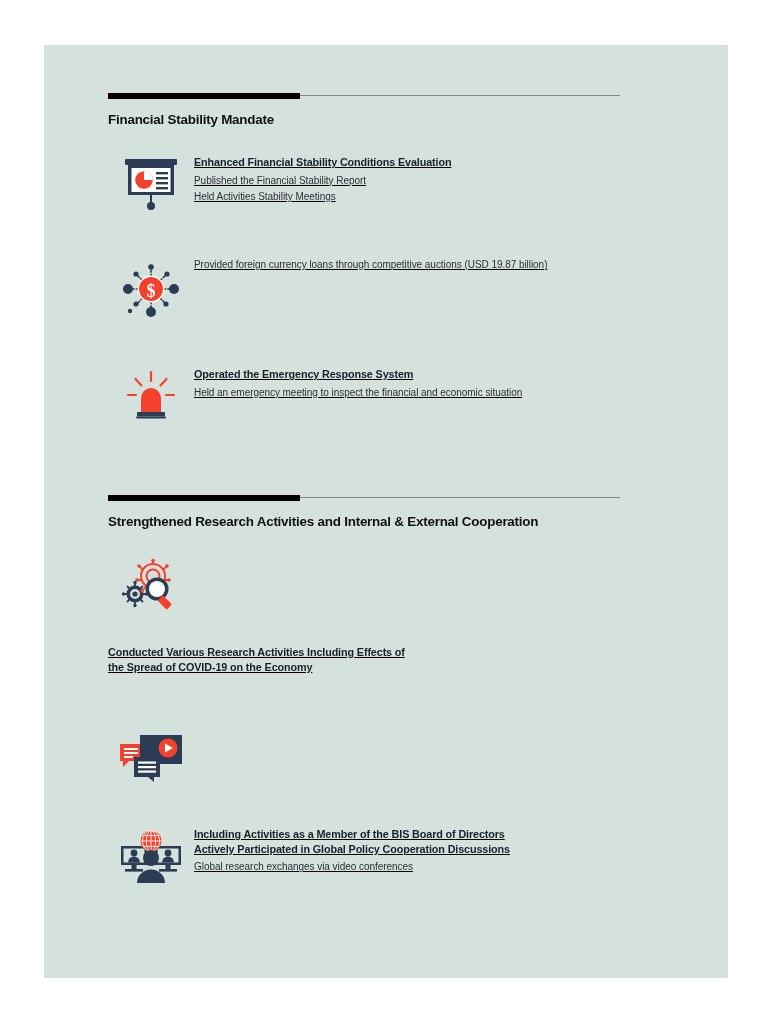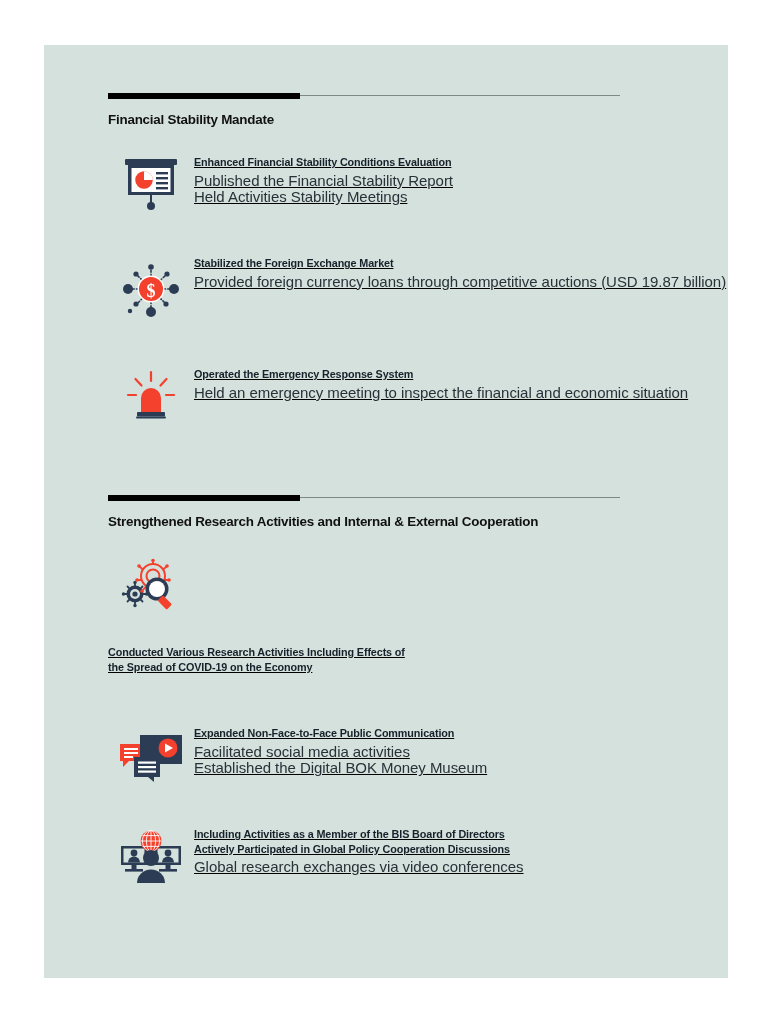--- a/index.html
+++ b/index.html
@@ -80,21 +80,21 @@
   .item-text { flex: 1 1 auto; padding-top: 0px; text-decoration: underline; }
   .item-title {
     font-size: 10.8px;
     font-weight: bold;
     color: #17212b;
     letter-spacing: -0.12px;
     line-height: 16.6px;
     white-space: nowrap;
   }
   .item-sub {
-    font-size: 15px;
+    font-size: 10px;
     font-weight: normal;
     color: #2a3038;
     letter-spacing: -0.05px;
     line-height: 16.4px;
     white-space: nowrap;
     margin-top: 2px;
   }
   .item-sub + .item-sub { margin-top: 0px; }
   .item-title + .item-title { margin-top: -2px; }
 
@@ -167,21 +167,20 @@
             <circle cx="17" cy="47" r="2.6" fill="#2b3c54"></circle>
             <circle cx="47" cy="47" r="2.6" fill="#2b3c54"></circle>
             <circle cx="32" cy="10" r="2.8" fill="#2b3c54"></circle>
             <circle cx="11" cy="54" r="2.2" fill="#2b3c54"></circle>
             <circle cx="32" cy="32" r="13.5" fill="#ffffff"></circle>
             <circle cx="32" cy="32" r="12" fill="#f4412e"></circle>
             <text x="32" y="39.5" text-anchor="middle" font-family="Liberation Serif, serif" font-size="18" font-weight="bold" fill="#ffffff">$</text>
           </svg>
         </div>
         <div class="item-text">
-          <div class="item-title">Stabilized the Foreign Exchange Market</div>
           <div class="item-sub">Provided foreign currency loans through competitive auctions (USD 19.87 billion)</div>
         </div>
       </div>
 
       <div class="item sp-c">
         <div class="item-icon">
           <svg width="62" height="56" viewBox="0 0 62 56">
             <g stroke="#f4412e" stroke-width="2.2" stroke-linecap="round">
               <line x1="31" y1="4" x2="31" y2="13"></line>
               <line x1="15.5" y1="11" x2="21.5" y2="17.5"></line>
@@ -286,25 +285,20 @@
 
             <rect x="16" y="30" width="26" height="20" fill="#2b3c54"></rect>
             <path d="M36 50 L36 55 L30 50 Z" fill="#2b3c54"></path>
             <g fill="#ffffff">
               <rect x="20" y="34.5" width="18" height="2.2"></rect>
               <rect x="20" y="39" width="18" height="2.2"></rect>
               <rect x="20" y="43.5" width="18" height="2.2"></rect>
             </g>
           </svg>
         </div>
-        <div class="item-text">
-          <div class="item-title">Expanded Non-Face-to-Face Public Communication</div>
-          <div class="item-sub">Facilitated social media activities</div>
-          <div class="item-sub">Established the Digital BOK Money Museum</div>
-        </div>
       </div>
 
       <div class="item sp-c">
         <div class="item-icon">
           <svg width="66" height="58" viewBox="0 0 66 58">
 
             <rect x="3" y="18" width="26" height="19" fill="#2b3c54"></rect>
             <rect x="5.5" y="20.5" width="21" height="14" fill="#d4e1dc"></rect>
             <circle cx="16" cy="25" r="3.4" fill="#2b3c54"></circle>
             <path d="M10 34.5 a6 6 0 0 1 12 0 Z" fill="#2b3c54"></path>

